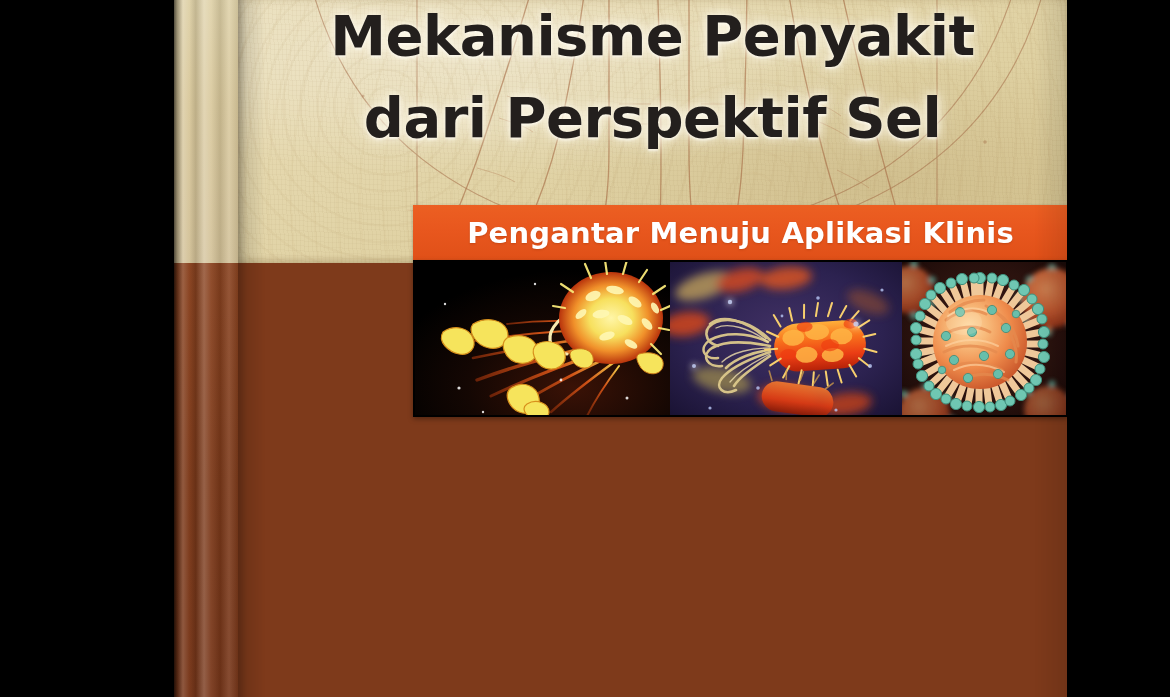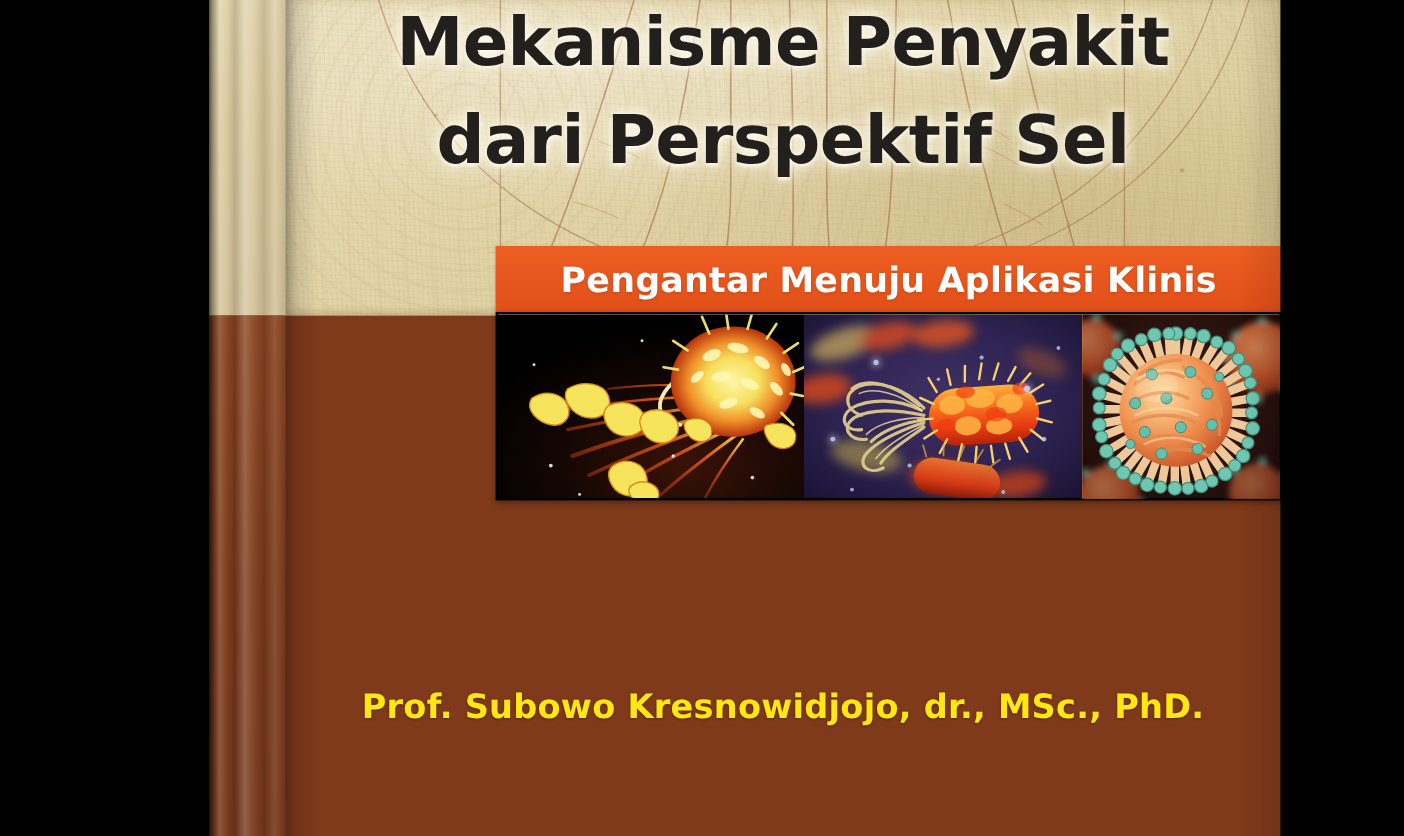--- a/index.html
+++ b/index.html
@@ -740,21 +740,20 @@
                 <circle cx="-38" cy="28" r="3.8"></circle>
               </g>
 
               <ellipse cx="-16" cy="-20" rx="18" ry="13" fill="#fff0cf" opacity="0.2"></ellipse>
             </g>
           </svg>
         </div>
 
       </div>
 
-      <div id="author">Prof. Subowo Kresnowidjojo, dr., MSc., PhD.</div>
 
       <div id="cover-inner-shadow"></div>
 
     </div>
   </div>
 
   <div id="left-mask"></div>
   <div id="right-mask"></div>
 
 </div>

